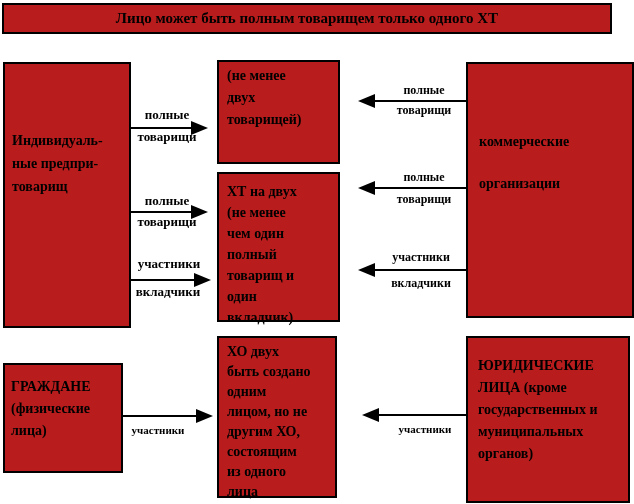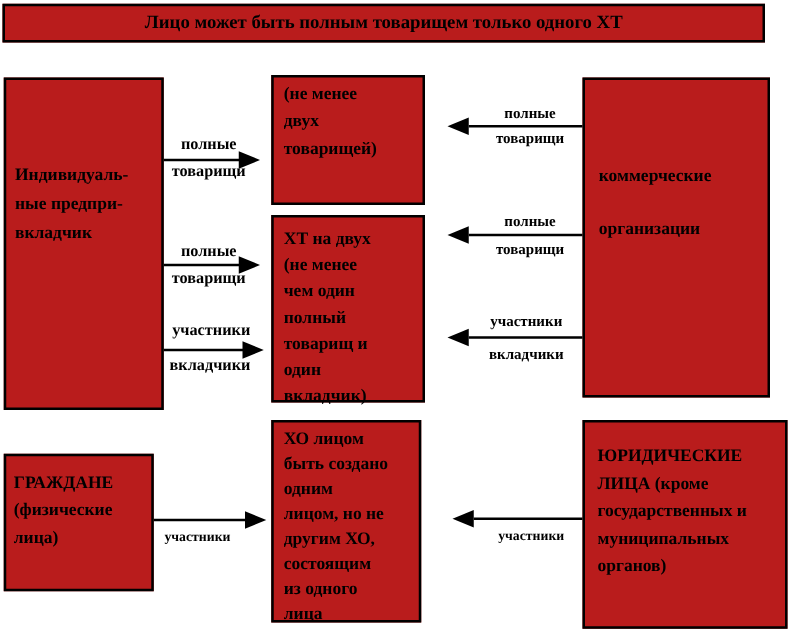--- a/index.html
+++ b/index.html
@@ -49,52 +49,52 @@
 
 <div class="canvas">
 
   <div class="bx title-bx" style="left:2px; top:3px; width:610px; height:31px;">
     <span>Лицо может быть полным товарищем только одного ХТ</span>
   </div>
 
   <div class="bx" style="left:3px; top:62px; width:128px; height:266px; padding:65px 0 0 7px; line-height:23px;">
     <div class="ln">Индивидуаль-</div>
     <div class="ln">ные предпри-</div>
-    <div class="ln">вкладчик</div>
+    <div class="ln">товарищ</div>
   </div>
 
   <div class="bx" style="left:217px; top:60px; width:123px; height:104px; padding:3px 0 0 8px; line-height:22px;">
     <div class="ln">(не менее</div>
     <div class="ln">двух</div>
     <div class="ln">товарищей)</div>
   </div>
 
   <div class="bx" style="left:217px; top:172px; width:123px; height:150px; padding:7px 0 0 8px; line-height:21px;">
     <div class="ln">ХТ на двух</div>
     <div class="ln">(не менее</div>
     <div class="ln">чем один</div>
     <div class="ln">полный</div>
     <div class="ln">товарищ и</div>
     <div class="ln">один</div>
     <div class="ln">вкладчик)</div>
   </div>
 
-  <div class="bx" style="left:466px; top:62px; width:150px; height:256px; padding:67px 0 0 11px; line-height:22px;">
+  <div class="bx" style="left:466px; top:62px; width:168px; height:256px; padding:67px 0 0 11px; line-height:22px;">
     <div class="ln">коммерческие</div>
     <div class="ln" style="margin-top:20px;">организации</div>
   </div>
 
   <div class="bx" style="left:3px; top:363px; width:120px; height:110px; padding:11px 0 0 6px; line-height:22px;">
     <div class="ln">ГРАЖДАНЕ</div>
     <div class="ln">(физические</div>
     <div class="ln">лица)</div>
   </div>
 
   <div class="bx" style="left:217px; top:336px; width:120px; height:162px; padding:4px 0 0 8px; line-height:20px;">
-    <div class="ln">ХО лицом</div>
+    <div class="ln">ХО двух</div>
     <div class="ln">быть создано</div>
     <div class="ln">одним</div>
     <div class="ln">лицом, но не</div>
     <div class="ln">другим ХО,</div>
     <div class="ln">состоящим</div>
     <div class="ln">из одного</div>
     <div class="ln">лица</div>
   </div>
 
   <div class="bx" style="left:466px; top:336px; width:164px; height:167px; padding:17px 0 0 10px; line-height:22px;">

